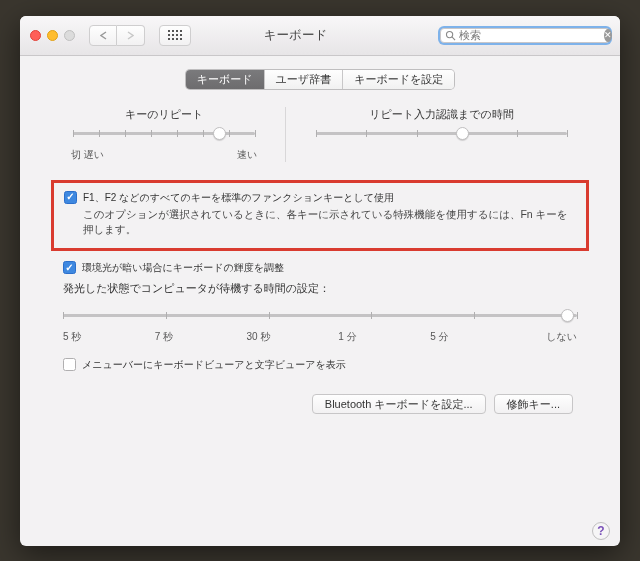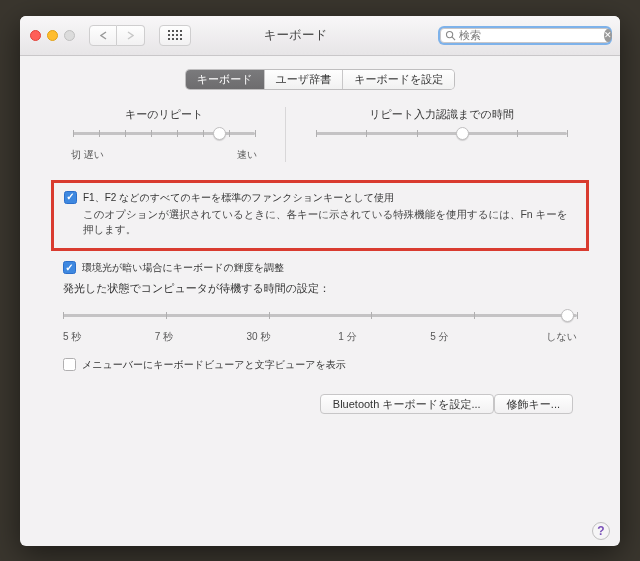--- a/index.html
+++ b/index.html
@@ -103,21 +103,21 @@
 .chklbl{font-size:10px;line-height:1.4;}
 .chkhint{font-size:10.5px;color:#444;margin-left:19px;margin-top:2px;line-height:1.5;}
 .section{margin:0 8px 14px;}
 .stitle{font-size:11px;margin:6px 0 10px;}
 .wslider{position:relative;height:20px;margin:6px 0 4px;}
 .wslider .rail{top:8px;}
 .wlabels{display:flex;justify-content:space-between;font-size:10px;color:#555;margin-top:0;}
 .wlabels span{flex:1;text-align:left;}
 .wlabels span:last-child{text-align:right;flex:0.6;}
 .footer{
-  display:flex;justify-content:flex-end;gap:0;
+  display:flex;justify-content:flex-end;gap:8px;
   padding:8px 12px 6px 0;
 }
 .btn{
   height:20px;padding:0 12px;
   background:linear-gradient(#fefefe,#f2f1f2);
   border:1px solid #c7c6c7;border-radius:4px;
   font-size:11px;display:flex;align-items:center;
 }
 .help{
   position:absolute;right:10px;bottom:6px;

